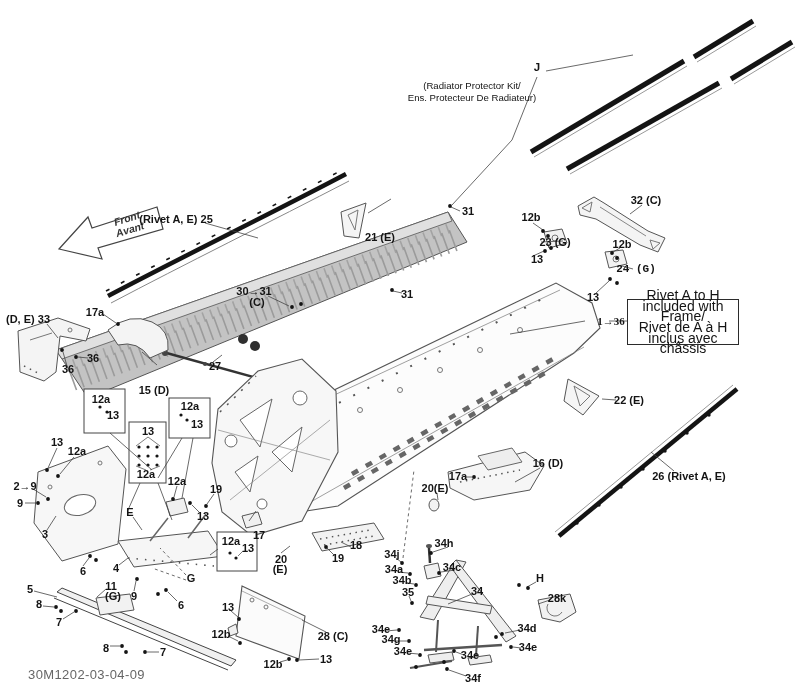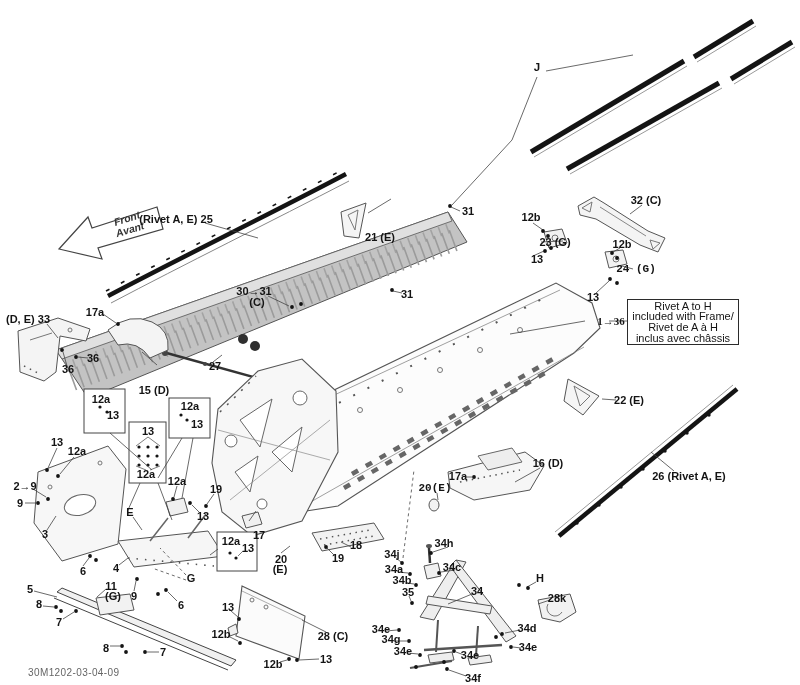--- a/index.html
+++ b/index.html
@@ -3,24 +3,24 @@
 <meta charset="utf-8">
 <style>
   html,body{margin:0;padding:0;background:#fff;}
   .stage{position:relative;width:800px;height:685px;background:#fff;overflow:hidden;
          font-family:"Liberation Sans",sans-serif;}
   svg.art{position:absolute;left:0;top:0;}
   .callout{position:absolute;transform:translate(-50%,-50%);font-weight:bold;font-size:11px;
            color:#141414;white-space:pre;line-height:1;}
   .note-box{position:absolute;left:627px;top:299px;width:110px;height:44px;
             border:1.2px solid #2b2b2b;background:#fff;display:flex;flex-direction:column;
-            justify-content:center;text-align:center;font-size:11px;line-height:10.6px;color:#141414;}
+            justify-content:center;text-align:center;font-size:14px;line-height:10.6px;color:#141414;}
   .kit-note{position:absolute;left:382px;top:80px;width:180px;text-align:center;
             font-size:9.6px;line-height:11.5px;color:#141414;}
-  .doc-number{position:absolute;left:28px;top:667px;font-size:10px;color:#666;letter-spacing:.4px;}
+  .doc-number{position:absolute;left:28px;top:667px;font-size:13px;color:#666;letter-spacing:.4px;}
   .arrowtext{font-family:"Liberation Sans",sans-serif;font-style:italic;font-weight:bold;
              font-size:10.5px;fill:#333;}
 </style>
 </head>
 <body>
 
 <div class="stage">
 
 <svg class="art" width="800" height="685" viewBox="0 0 800 685">
 
@@ -231,20 +231,24 @@
              M444 662h.01" stroke="#141414" stroke-width="3.8" stroke-linecap="round" fill="none"></path>
   </g>
 
   <g>
     <polygon points="157,207 92,228 88,217 59,249 102,259 98,248 163,229" fill="#fff" stroke="#444" stroke-width="1.2"></polygon>
     <text class="arrowtext" text-anchor="middle" transform="translate(128,222) rotate(-17)">Front</text>
     <text class="arrowtext" text-anchor="middle" transform="translate(131,233) rotate(-17)">Avant</text>
   </g>
 </svg>
 
+  <div class="kit-note">
+    <div>(Radiator Protector Kit/</div>
+    <div>Ens. Protecteur De Radiateur)</div>
+  </div>
 
   <div class="note-box">
     <div>Rivet A to H</div>
     <div>included with Frame/</div>
     <div>Rivet de A à H</div>
     <div>inclus avec châssis</div>
   </div>
 
   <div class="doc-number">30M1202-03-04-09</div>
 
@@ -320,17 +324,17 @@
       <div class="callout" style="left: 452px; top: 567px;">34c</div>
       <div class="callout" style="left: 477px; top: 591px;">34</div>
       <div class="callout" style="left: 540px; top: 578px;">H</div>
       <div class="callout" style="left: 557px; top: 598px;">28k</div>
       <div class="callout" style="left: 527px; top: 628px;">34d</div>
       <div class="callout" style="left: 528px; top: 647px;">34e</div>
       <div class="callout" style="left: 470px; top: 655px;">34e</div>
       <div class="callout" style="left: 473px; top: 678px;">34f</div>
       <div class="callout" style="left: 458px; top: 476px;">17a</div>
       <div class="callout" style="left: 548px; top: 463px;">16 (D)</div>
-      <div class="callout" style="left: 435px; top: 488px; font-family: Liberation Mono, monospace;">20(E)</div>
+      <div class="callout" style="left: 435px; top: 488px;">20(E)</div>
       <div class="callout" style="left: 629px; top: 400px;">22 (E)</div>
       <div class="callout" style="left: 689px; top: 476px;">26 (Rivet A, E)</div>
     </div>
 </div>
 
 </body></html>

